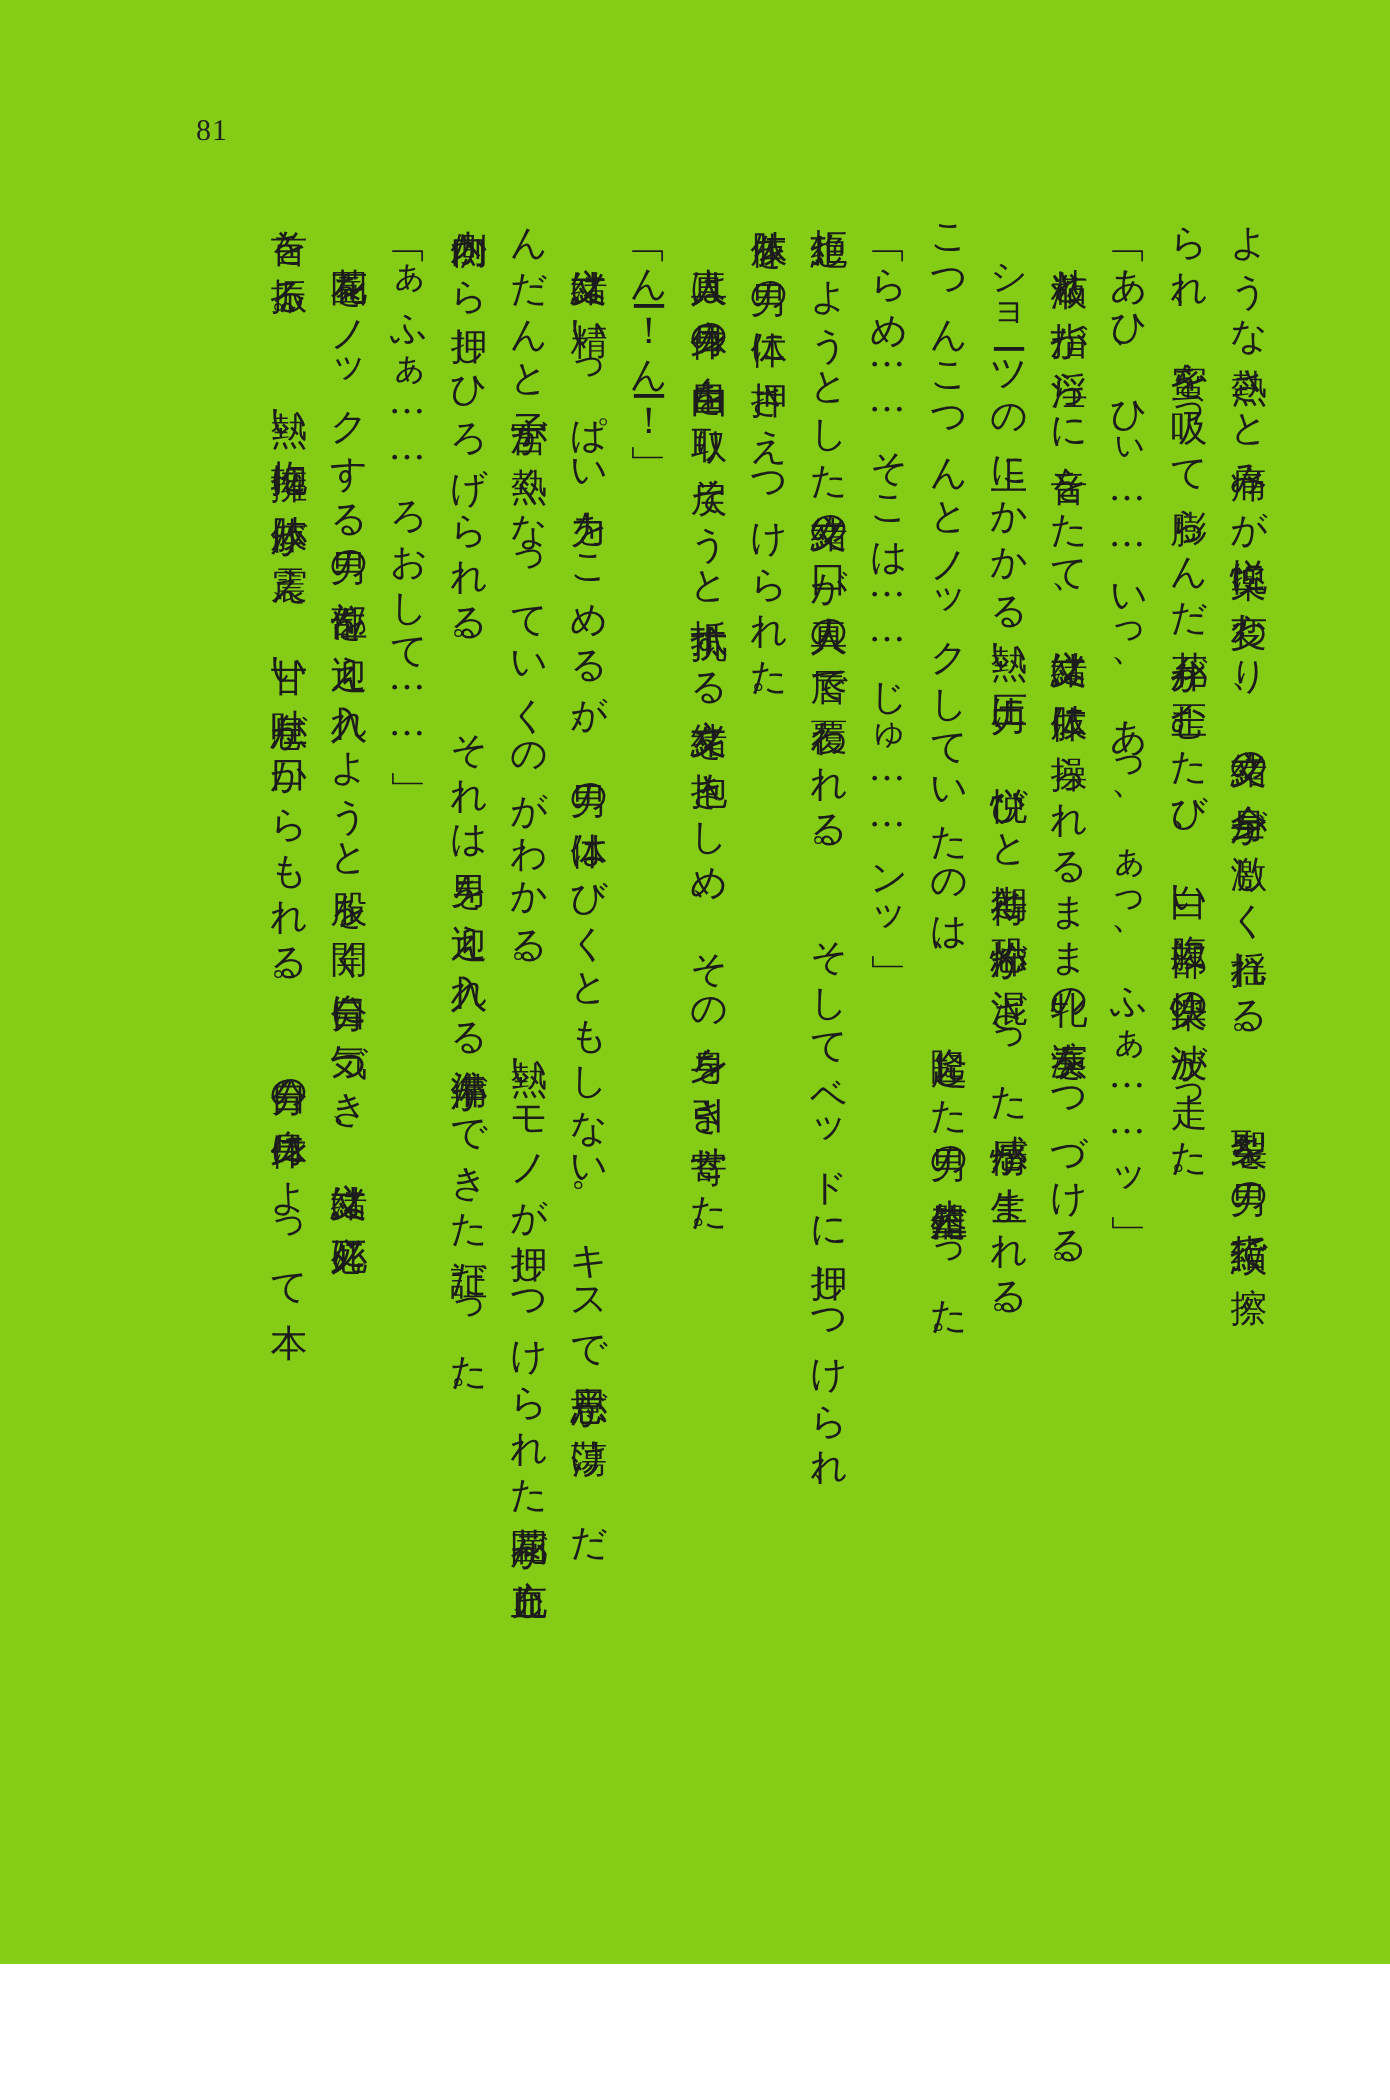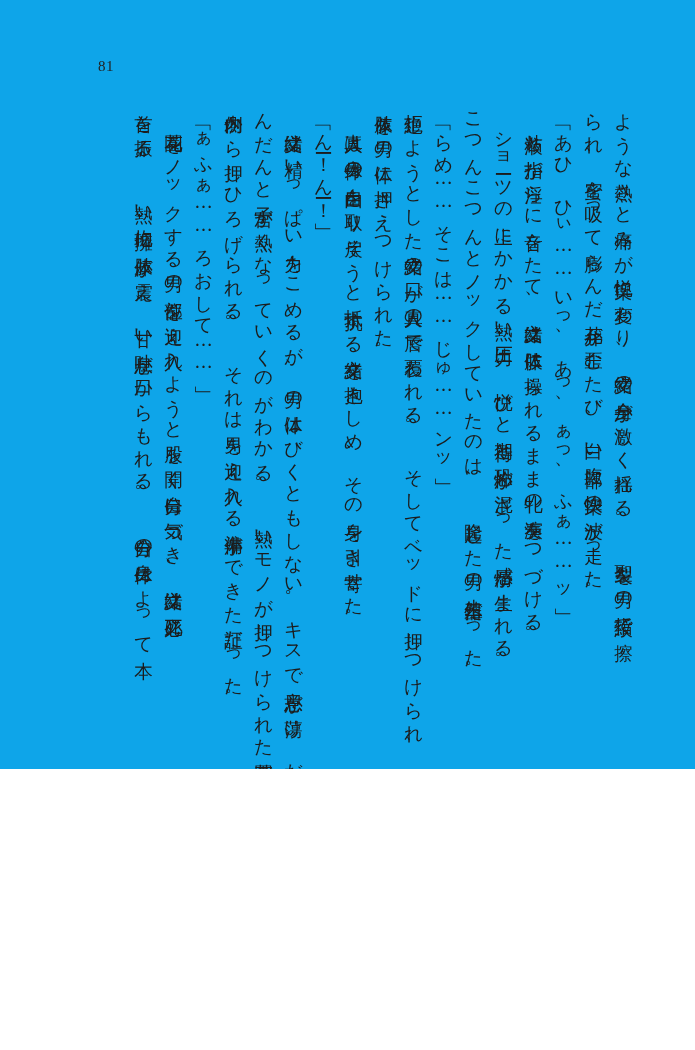--- a/index.html
+++ b/index.html
@@ -3,22 +3,22 @@
 <meta charset="utf-8">
 <style>
   html, body {
     margin: 0;
     padding: 0;
     background: #ffffff;
   }
   #page {
     position: relative;
     width: 695px;
-    height: 769px;
-    background: #0ea5e9;
+    height: 982px;
+    background: #84cc16;
     overflow: hidden;
     font-family: "Liberation Serif", "DejaVu Serif", serif;
     color: #1a1a1a;
   }
   #page-number {
     position: absolute;
     left: 98px;
     top: 58px;
     font-size: 15px;
     font-family: "Liberation Serif", "DejaVu Serif", serif;

